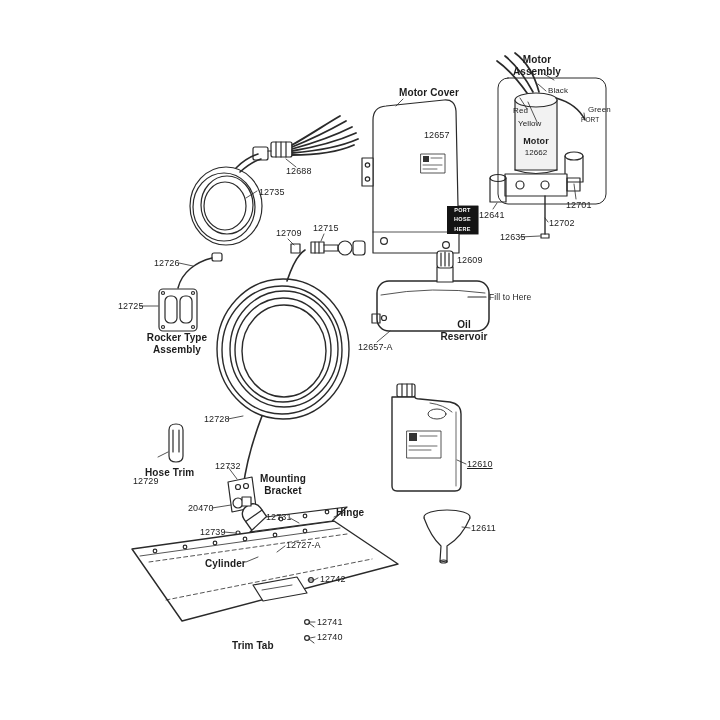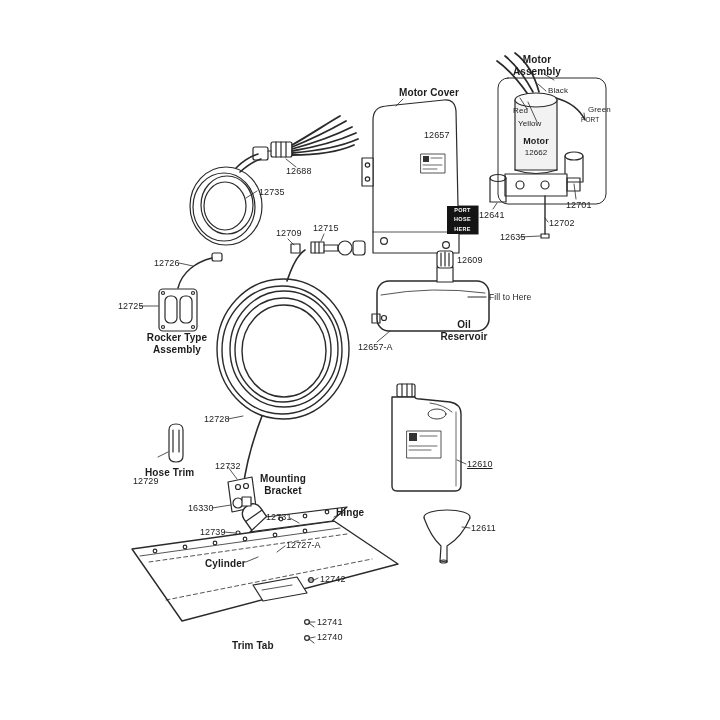--- a/index.html
+++ b/index.html
@@ -274,21 +274,21 @@
     <div class="lbl" style="left:489px; top:292px; font-size:8.5px;">Fill to Here</div>
     <div class="lbl" style="left:358px; top:342px;">12657-A</div>
     <div class="lbl bold center" style="left:464px; top:319px;">Oil
 Reservoir</div>
     <div class="lbl" style="left:204px; top:414px;">12728</div>
     <div class="lbl" style="left:133px; top:453px;margin-top:23px;">12729</div>
     <div class="lbl bold" style="left:145px; top:467px;">Hose Trim</div>
     <div class="lbl" style="left:215px; top:461px;">12732</div>
     <div class="lbl bold center" style="left:283px; top:473px;">Mounting
 Bracket</div>
-    <div class="lbl" style="left:188px; top:503px;">16330</div>
+    <div class="lbl" style="left:188px; top:503px;">20470</div>
     <div class="lbl" style="left:266px; top:512px;">12731</div>
     <div class="lbl bold" style="left:336px; top:507px;">Hinge</div>
     <div class="lbl" style="left:200px; top:527px;">12739</div>
     <div class="lbl" style="left:286px; top:540px;">12727-A</div>
     <div class="lbl bold" style="left:205px; top:558px;">Cylinder</div>
     <div class="lbl" style="left:320px; top:574px;">12742</div>
     <div class="lbl" style="left:317px; top:617px;">12741</div>
     <div class="lbl" style="left:317px; top:632px;">12740</div>
     <div class="lbl bold" style="left:232px; top:640px;">Trim Tab</div>
     <div class="lbl" style="left:467px; top:459px;text-decoration:underline;">12610</div>

